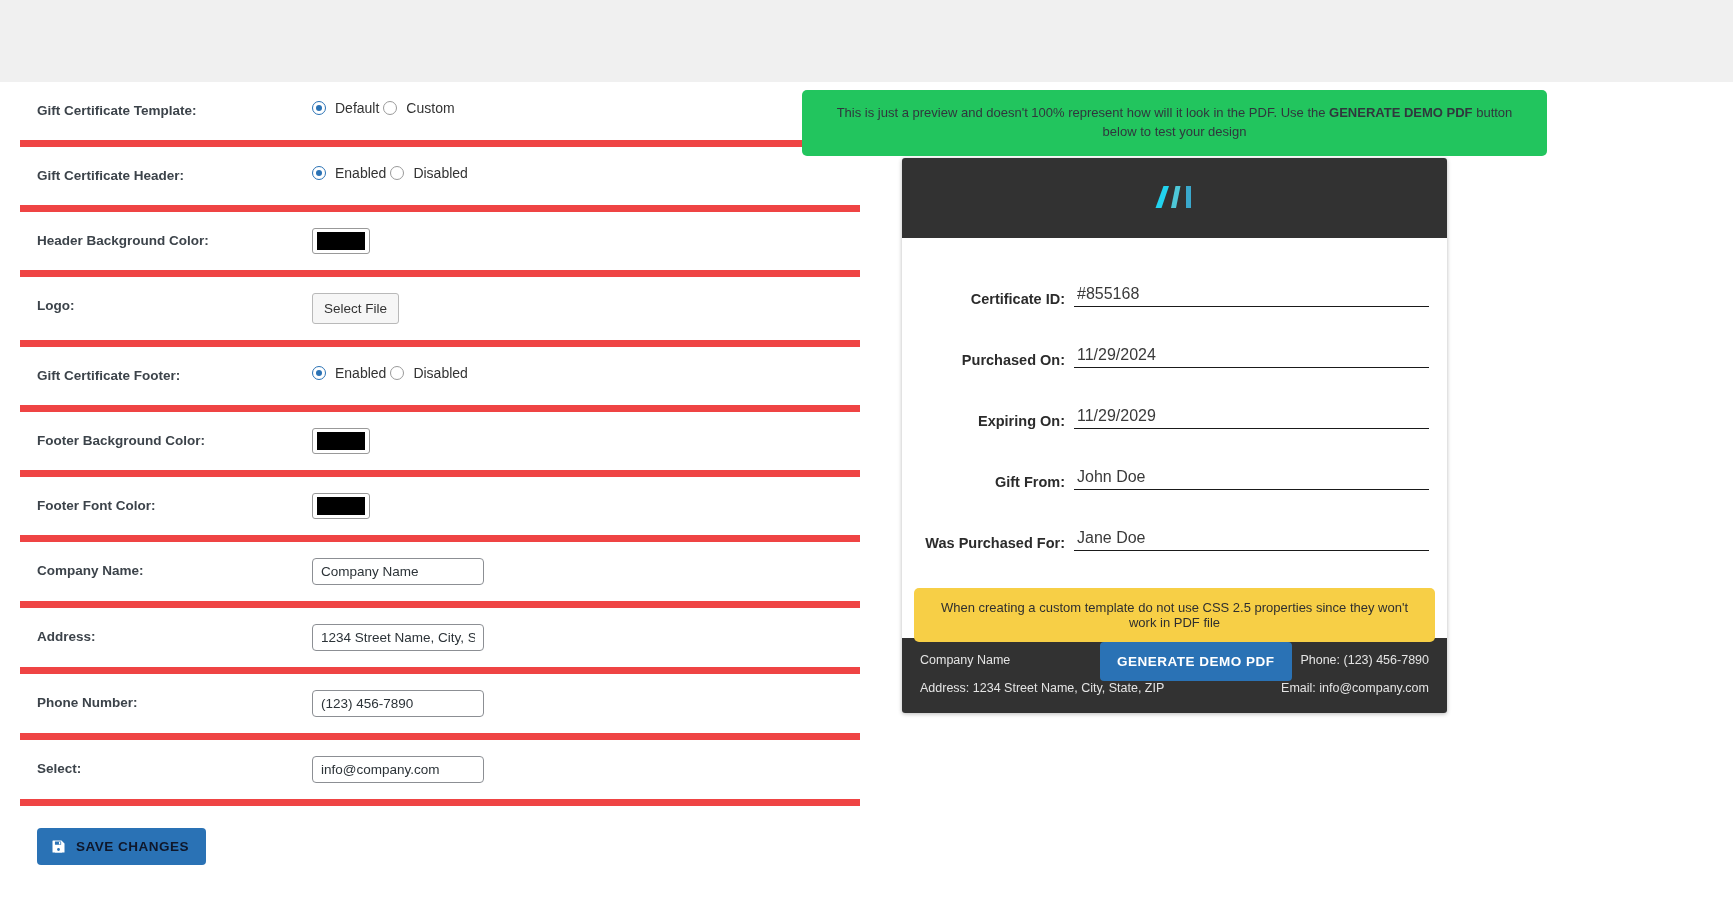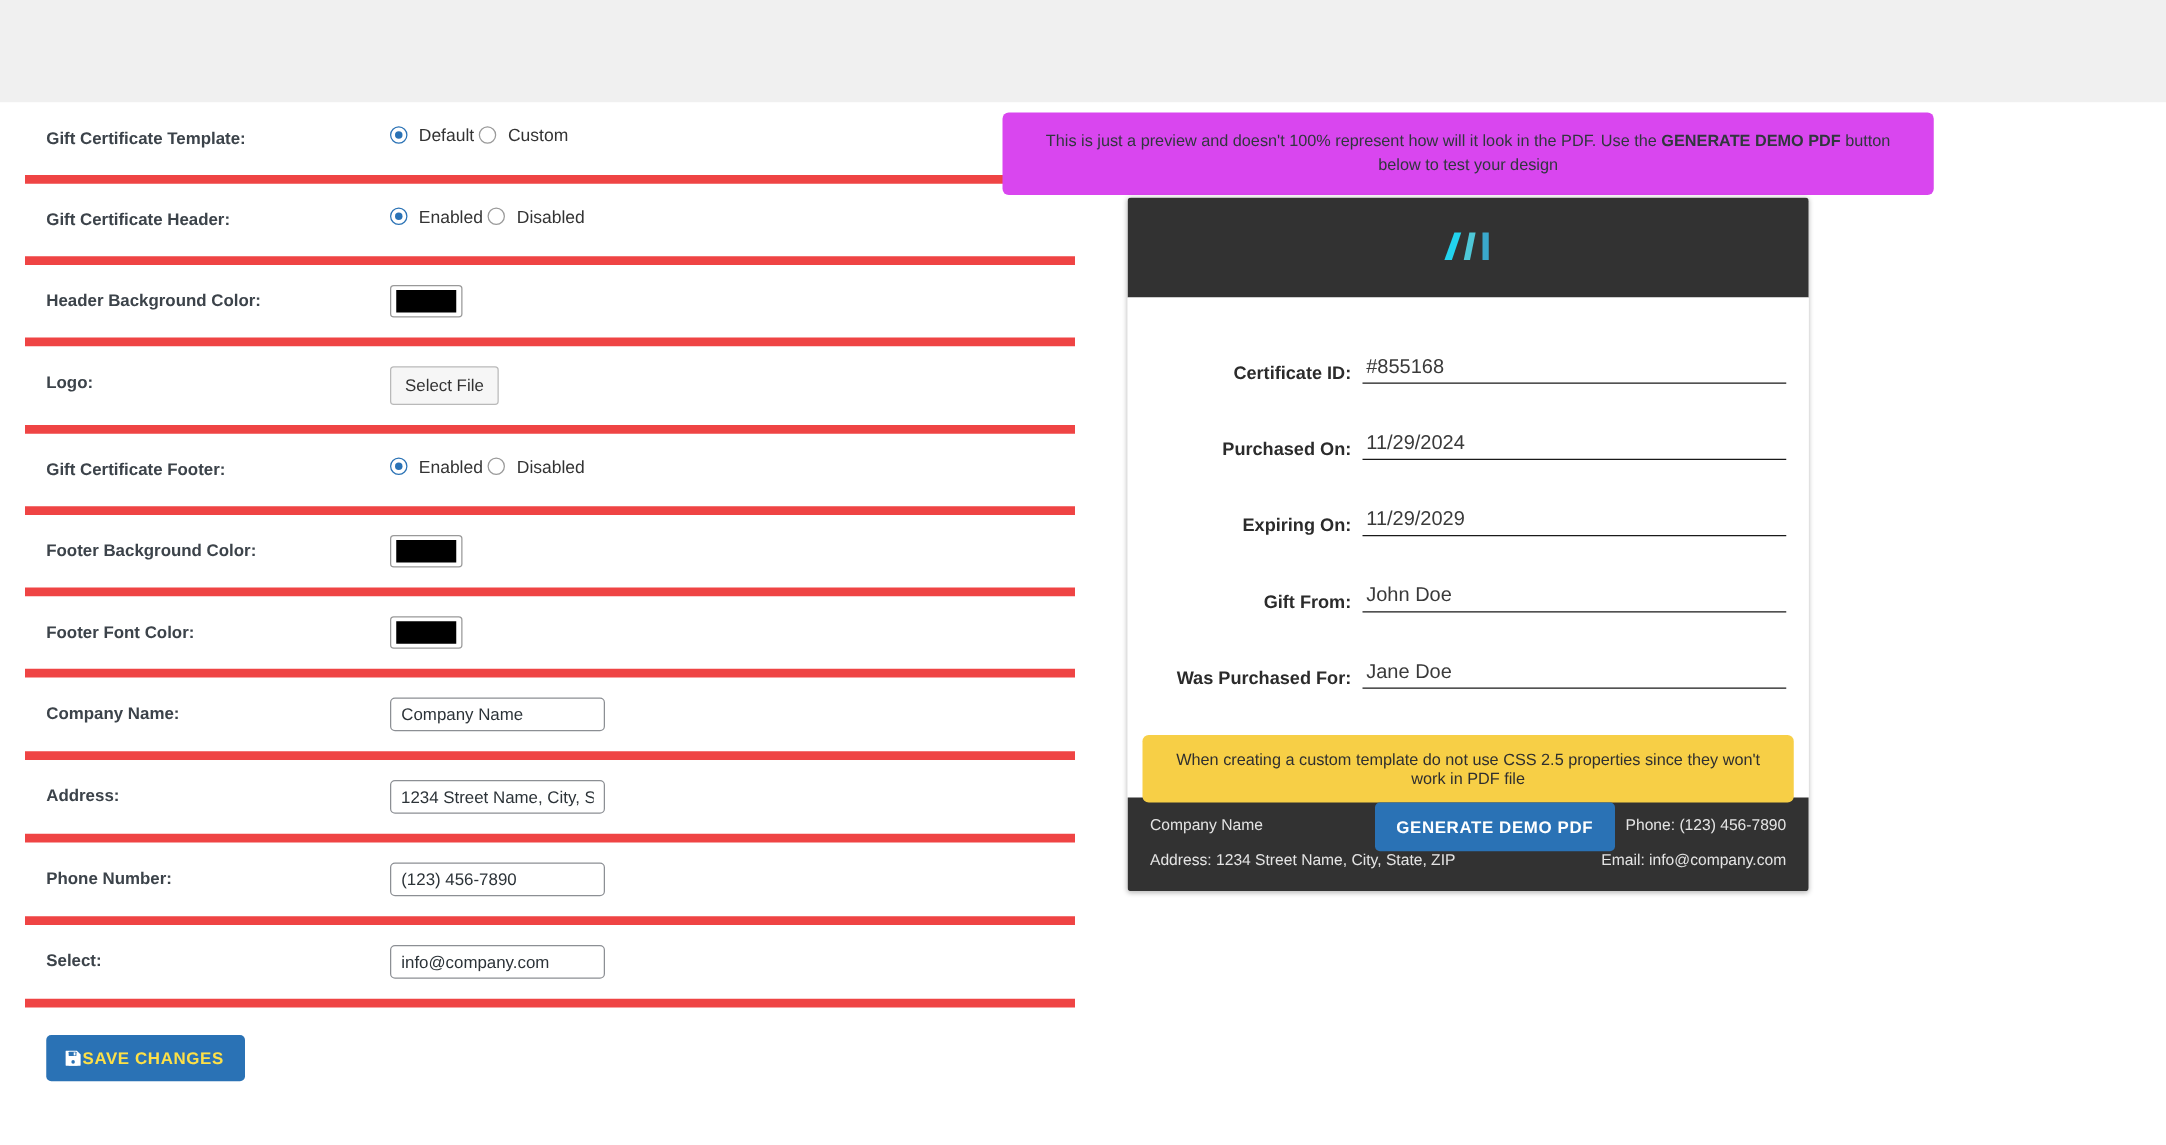--- a/index.html
+++ b/index.html
@@ -151,39 +151,40 @@
     font-family: "Liberation Sans", sans-serif;
     color: #2c3338;
     background: #fff;
     outline: none;
   }
 
   .save-row { padding: 22px 0 0 17px; }
   .save-btn {
     display: inline-flex;
     align-items: center;
+    gap: 10px;
     background: #2a72b5;
-    color: #fde047;
+    color: #0f172a;
     border: none;
     border-radius: 4px;
     padding: 11px 17px 11px 14px;
     font-size: 13.5px;
     font-weight: bold;
     letter-spacing: 0.5px;
     cursor: pointer;
     font-family: "Liberation Sans", sans-serif;
   }
   .save-btn svg { display: block; }
 
   
   .notice {
     position: absolute;
     top: 8px; left: -80px;
     width: 745px;
-    background: #d946ef;
+    background: #22c55e;
     border-radius: 5px;
     padding: 14px 22px;
     font-size: 13px;
     color: #30373d;
     text-align: center;
     line-height: 1.45;
   }
   .notice b { font-weight: bold; }
 
   .cert {
@@ -199,21 +200,21 @@
     background: #323232;
     height: 80px;
     display: flex;
     align-items: center;
     justify-content: center;
   }
   .logo { display: block; }
 
   .cert-body {
     background: #fff;
-    padding: 22px 18px 22px 16px;
+    padding: 22px 18px 22px 0;
   }
   .cert-line {
     display: flex;
     align-items: flex-end;
     margin-bottom: 14px;
   }
   .cert-line:last-child { margin-bottom: 4px; }
   .cert-key {
     width: 172px;
     flex: 0 0 172px;

